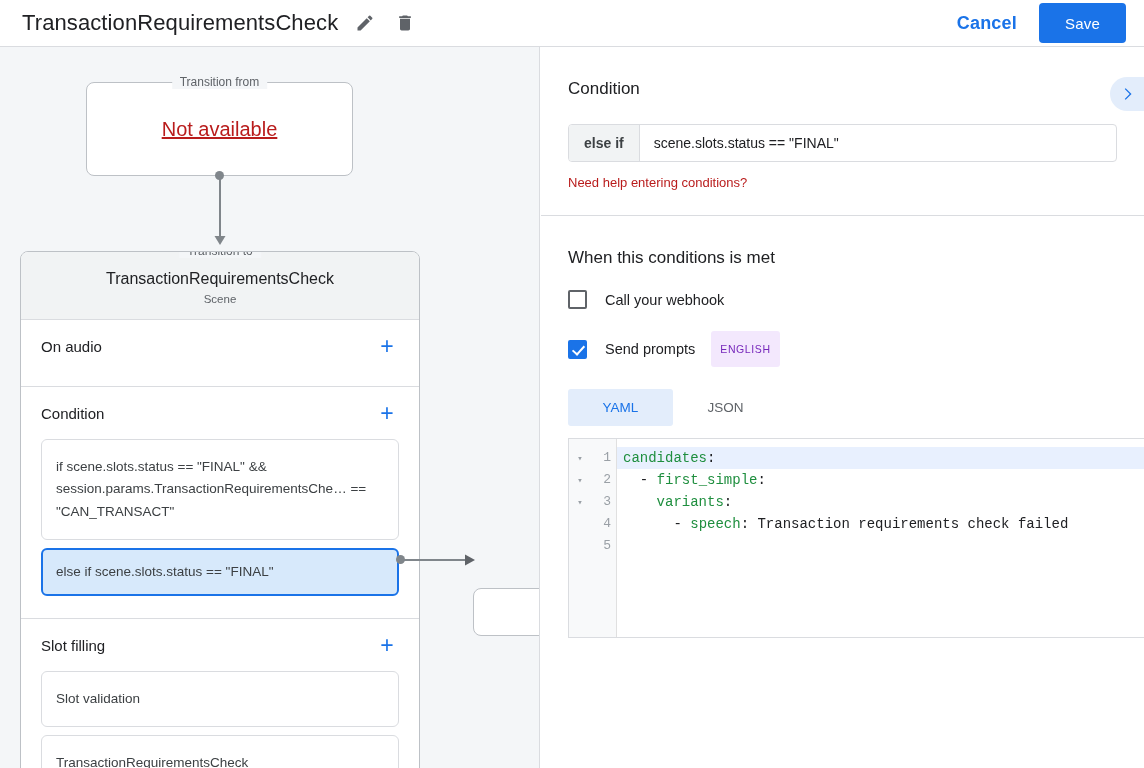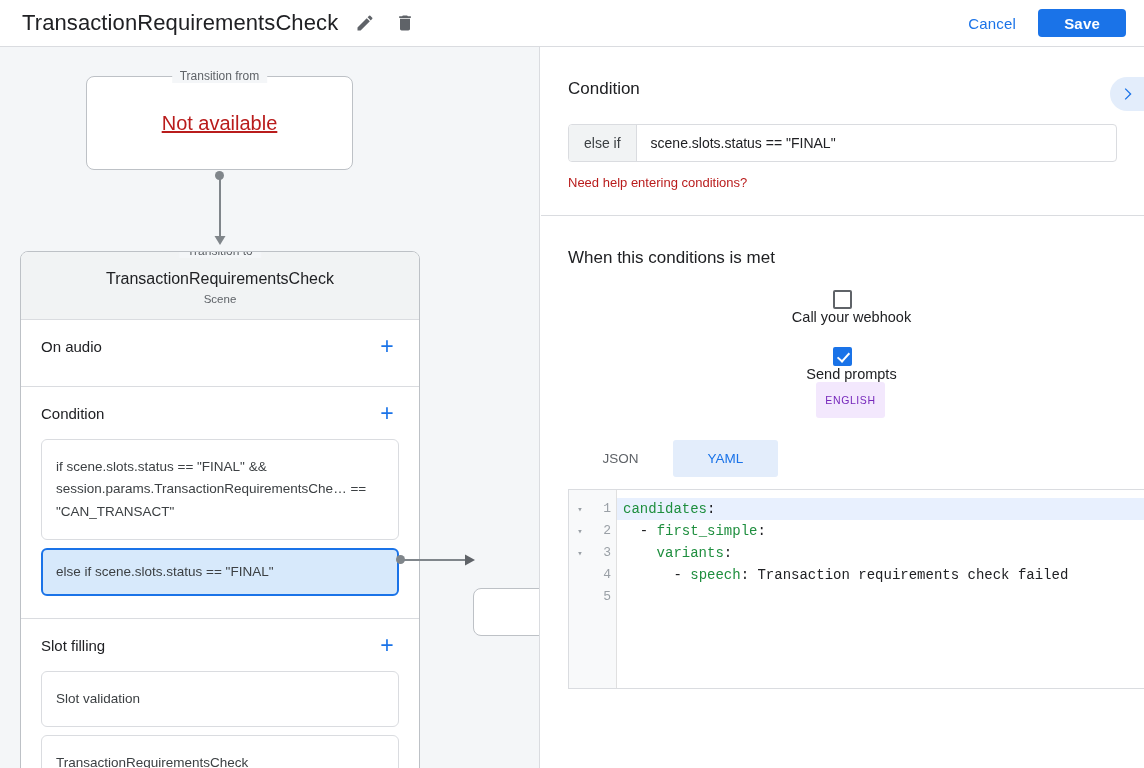--- a/index.html
+++ b/index.html
@@ -22,30 +22,30 @@
     font-size: 22px; color: #202124; letter-spacing: 0.1px;
   }
   .icon-btn {
     width: 26px; height: 26px; margin-left: 14px;
     display: flex; align-items: center; justify-content: center;
     cursor: pointer; border-radius: 50%;
   }
   .icon-btn svg { display: block; }
   .topbar-spacer { flex: 1; }
   .cancel-btn {
-    color: #1a73e8; font-size: 15px; font-weight: 400;
+    color: #1a73e8; font-size: 18px; font-weight: 700;
     background: none; border: none; cursor: pointer;
     padding: 8px 12px; letter-spacing: .2px;
   }
   .save-btn {
     margin-left: 10px; margin-right: 18px;
     background: #1a73e8; color: #ffffff;
     border: none; border-radius: 4px;
-    font-size: 15px; font-weight: 700; letter-spacing: .2px;
-    padding: 0 26px; height: 28px; cursor: pointer;
+    font-size: 15px; font-weight: 400; letter-spacing: .2px;
+    padding: 0 26px; height: 40px; cursor: pointer;
     font-family: "Liberation Sans", sans-serif;
   }
 
   
   .canvas {
     position: absolute; left: 0; top: 47px;
     width: 540px; height: 721px;
     background: #f4f6f8;
     border-right: 1px solid #dadce0;
     overflow: hidden;
@@ -57,21 +57,21 @@
     position: absolute;
     border: 1px solid #bdc1c6; border-radius: 8px;
     background: #ffffff;
   }
   .fs-legend {
     position: absolute; top: -8px; left: 50%; transform: translateX(-50%);
     background: #f4f6f8; padding: 0 8px;
     font-size: 12px; color: #5f6368; white-space: nowrap;
   }
 
-  #card-from { left: 86px; top: 29px; width: 267px; height: 94px; }
+  #card-from { left: 86px; top: 35px; width: 267px; height: 94px; }
   #card-from .body {
     height: 100%; display: flex; align-items: center; justify-content: center;
     font-size: 20px; color: #b91c1c; text-decoration: underline;
   }
 
   
   .conn-dot {
     position: absolute; width: 9px; height: 9px; border-radius: 50%;
     background: #80868b;
   }
@@ -135,36 +135,36 @@
     cursor: pointer;
   }
   .cond-row {
     display: flex; margin-top: 25px;
     border: 1px solid #dadce0; border-radius: 4px; overflow: hidden;
     height: 38px; background: #ffffff;
   }
   .cond-prefix {
     background: #f1f3f4; border-right: 1px solid #dadce0;
     display: flex; align-items: center; padding: 0 15px;
-    font-size: 14px; color: #3c4043; flex: none;
+    font-size: 14px; color: #3c4043; flex: none; font-weight: bold;
   }
   .cond-input {
     flex: 1; border: none; outline: none; background: transparent;
     padding: 0 14px; font-size: 14px; color: #202124;
     font-family: "Liberation Sans", sans-serif;
   }
   .link {
     color: #b91c1c; font-size: 13px; display: inline-block;
     margin-top: 13px; cursor: pointer; text-decoration: none;
   }
   .divider {
     height: 1px; background: #dadce0; margin-top: 24px;
   }
 
-  .cb-row { display: flex; align-items: center; margin-top: 22px; flex-direction: column; }
+  .cb-row { display: flex; align-items: center; margin-top: 22px; }
   .cb {
     width: 19px; height: 19px; border-radius: 2px;
     border: 2px solid #5f6368; background: #ffffff; flex: none;
     cursor: pointer; position: relative;
   }
   .cb.checked { background: #1a73e8; border-color: #1a73e8; }
   .cb.checked::after {
     content: ""; position: absolute; left: 4.5px; top: 1px;
     width: 5px; height: 10px; border: solid #fff;
     border-width: 0 2px 2px 0; transform: rotate(42deg);
@@ -330,22 +330,22 @@
     </div>
 
     <div class="cb-row">
       <span class="cb checked"></span>
       <span class="cb-label">Send prompts</span>
       <span class="badge">ENGLISH</span>
     </div>
 
 
     <div class="tabs">
+      <div class="tab active">YAML</div>
       <div class="tab">JSON</div>
-      <div class="tab active">YAML</div>
     </div>
   </div>
 
   <div class="editor">
     <div class="fold-col">
       <div class="fold">▾</div>
       <div class="fold">▾</div>
       <div class="fold">▾</div>
       <div class="fold"></div>
       <div class="fold"></div>

